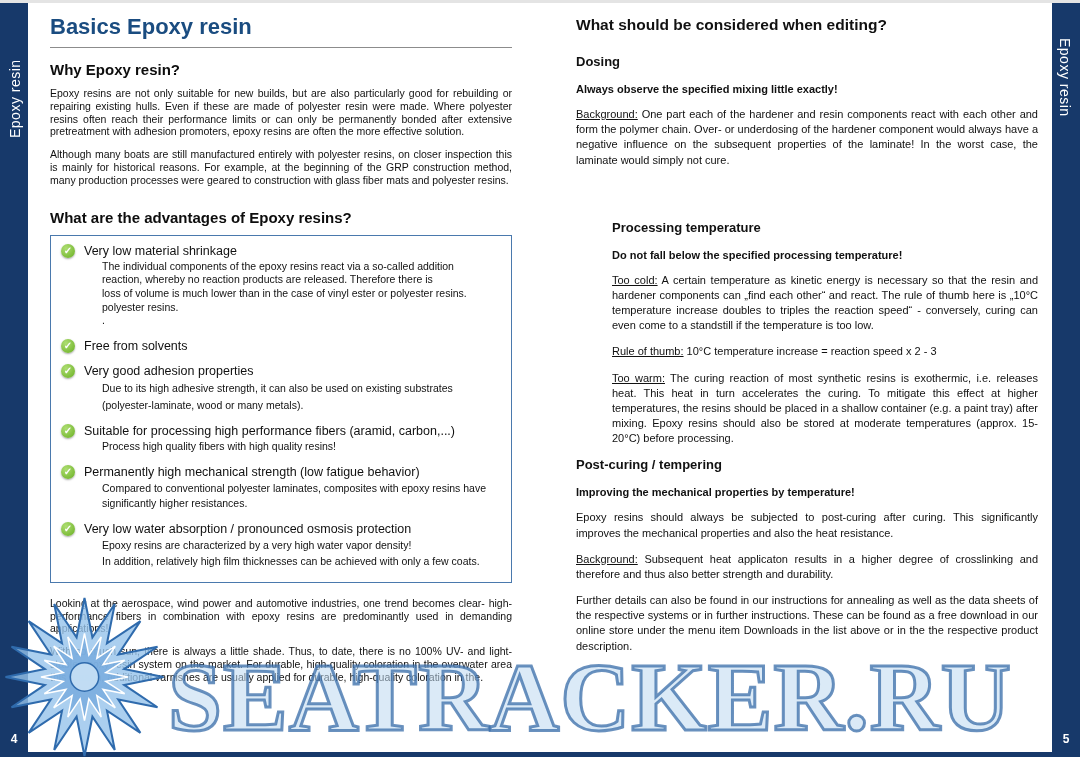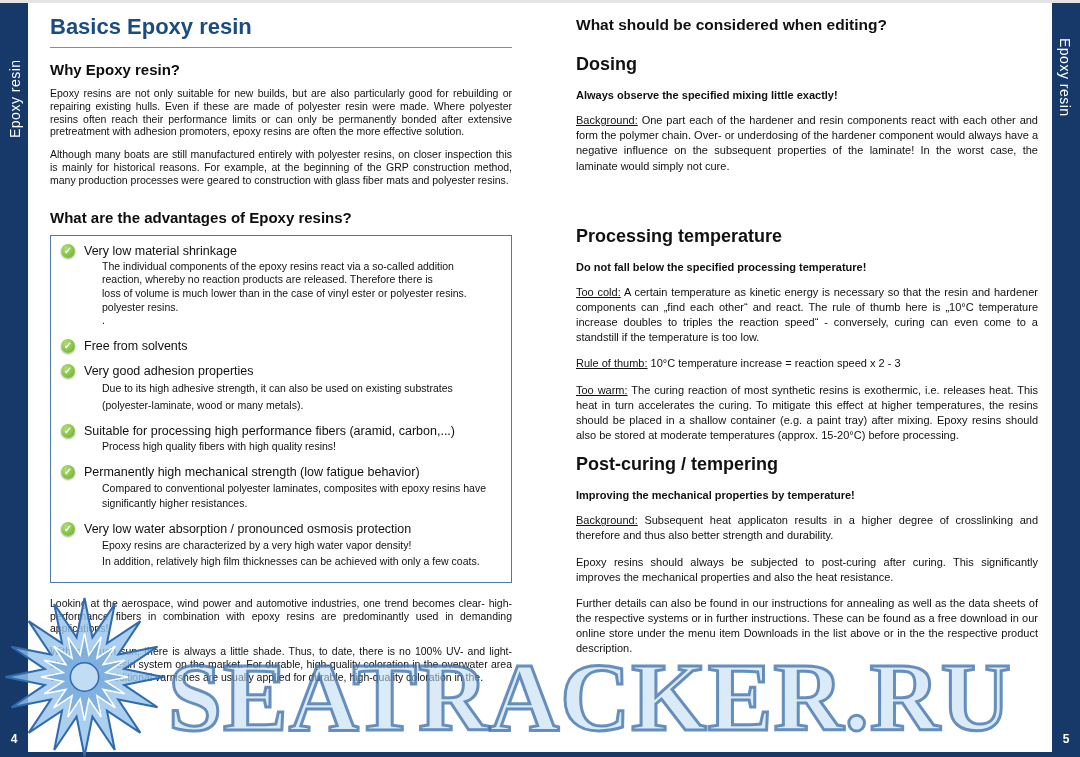--- a/index.html
+++ b/index.html
@@ -32,25 +32,25 @@
     position:absolute; left:0; top:0; width:14px; height:14px; border-radius:50%;
     background:radial-gradient(circle at 35% 30%, #aede72, #68ae22);
     color:#ffffff; font-size:10px; line-height:14px; text-align:center; font-weight:bold;
     box-shadow:0 1px 2px rgba(0,0,0,0.35);
   }
   .adv-title { font-size:12.5px; }
   .adv-detail { font-size:10.5px; line-height:1.3; margin:2px 0 0 18px; white-space:pre-line; }
 
   .rp-title { font-size:15.5px; font-weight:bold; margin:0 0 20px; }
   .sec { }
-  .sec-h { font-size:18px; font-weight:bold; margin:0 0 14px; }
+  .sec-h { font-size:13px; font-weight:bold; margin:0 0 14px; }
   .lead { font-size:11px; font-weight:bold; margin:0 0 12px; }
   .rp-p { font-size:11px; line-height:1.38; text-align:justify; margin:0 0 11px; }
   .u { text-decoration:underline; }
-  .sec-gap1 { margin-top:52px; }
+  .sec-gap1 { margin-top:52px;margin-left:36px; }
   .sec-gap2 { }
 
   .wm-text {
     position:absolute; left:168px; top:642px; width:884px; z-index:5;
     font-family:"Liberation Serif", serif; font-weight:bold; font-size:97px;
     white-space:nowrap; letter-spacing:1px;
     color:rgba(190,216,240,0.55);
     -webkit-text-stroke:3px rgba(56,108,168,0.75);
     pointer-events:none;
   }
@@ -136,22 +136,22 @@
       <div class="sec-h">Processing temperature</div>
       <div class="lead">Do not fall below the specified processing temperature!</div>
       <p class="rp-p"><span class="u">Too cold:</span><span> A certain temperature as kinetic energy is necessary so that the resin and hardener components can „find each other“ and react. The rule of thumb here is „10°C temperature increase doubles to triples the reaction speed“ - conversely, curing can even come to a standstill if the temperature is too low.</span></p>
       <p class="rp-p"><span class="u">Rule of thumb:</span><span> 10°C temperature increase = reaction speed x 2 - 3</span></p>
       <p class="rp-p"><span class="u">Too warm:</span><span> The curing reaction of most synthetic resins is exothermic, i.e. releases heat. This heat in turn accelerates the curing. To mitigate this effect at higher temperatures, the resins should be placed in a shallow container (e.g. a paint tray) after mixing. Epoxy resins should also be stored at moderate temperatures (approx. 15-20°C) before processing.</span></p>
     </div>
 
     <div class="sec sec-gap2">
       <div class="sec-h">Post-curing / tempering</div>
       <div class="lead">Improving the mechanical properties by temperature!</div>
+      <p class="rp-p">Epoxy resins should always be subjected to post-curing after curing. This significantly improves the mechanical properties and also the heat resistance.</p>
       <p class="rp-p"><span class="u">Background:</span><span> Subsequent heat applicaton results in a higher degree of crosslinking and therefore and thus also better strength and durability.</span></p>
-      <p class="rp-p">Epoxy resins should always be subjected to post-curing after curing. This significantly improves the mechanical properties and also the heat resistance.</p>
       <p class="rp-p">Further details can also be found in our instructions for annealing as well as the data sheets of the respective systems or in further instructions. These can be found as a free download in our online store under the menu item Downloads in the list above or in the the respective product description.</p>
     </div>
   </div>
 
   <svg class="wm-logo" width="185" height="162" viewBox="0 0 180 160">
     <polygon points="168,80 129.2,87.8 162.1,109.9 123.3,102.2 145.2,135.2 112.2,113.3 119.9,152.1 97.8,119.2 90,158 82.2,119.2 60.1,152.1 67.8,113.3 34.8,135.2 56.7,102.2 17.9,109.9 50.8,87.8 12,80 50.8,72.2 17.9,50.1 56.7,57.8 34.8,24.8 67.8,46.7 60.1,7.9 82.2,40.8 90,2 97.8,40.8 119.9,7.9 112.2,46.7 145.2,24.8 123.3,57.8 162.1,50.1 129.2,72.2" fill="rgba(150,195,235,0.8)" stroke="#2f6bad" stroke-width="2"></polygon>
     <polygon points="133,80 111,84.3 129.7,96.5 108.3,92.3 120.4,110.4 102.2,98.4 106.5,119.7 94.3,101.6 90,123 85.7,101.6 73.5,119.7 77.8,98.4 59.6,110.4 71.7,92.3 50.3,96.5 69,84.3 47,80 69,75.7 50.3,63.5 71.7,67.7 59.6,49.6 77.8,61.6 73.5,40.3 85.7,58.4 90,37 94.3,58.4 106.5,40.3 102.2,61.6 120.4,49.6 108.3,67.7 129.7,63.5 111,75.7" fill="rgba(120,172,222,0.85)" stroke="#ffffff" stroke-width="1.5"></polygon>
     <circle cx="90" cy="80" r="14" fill="rgba(200,225,245,0.9)" stroke="#2f6bad" stroke-width="1.5"></circle>
   </svg>
   <div class="wm-text">SEATRACKER.RU</div>

